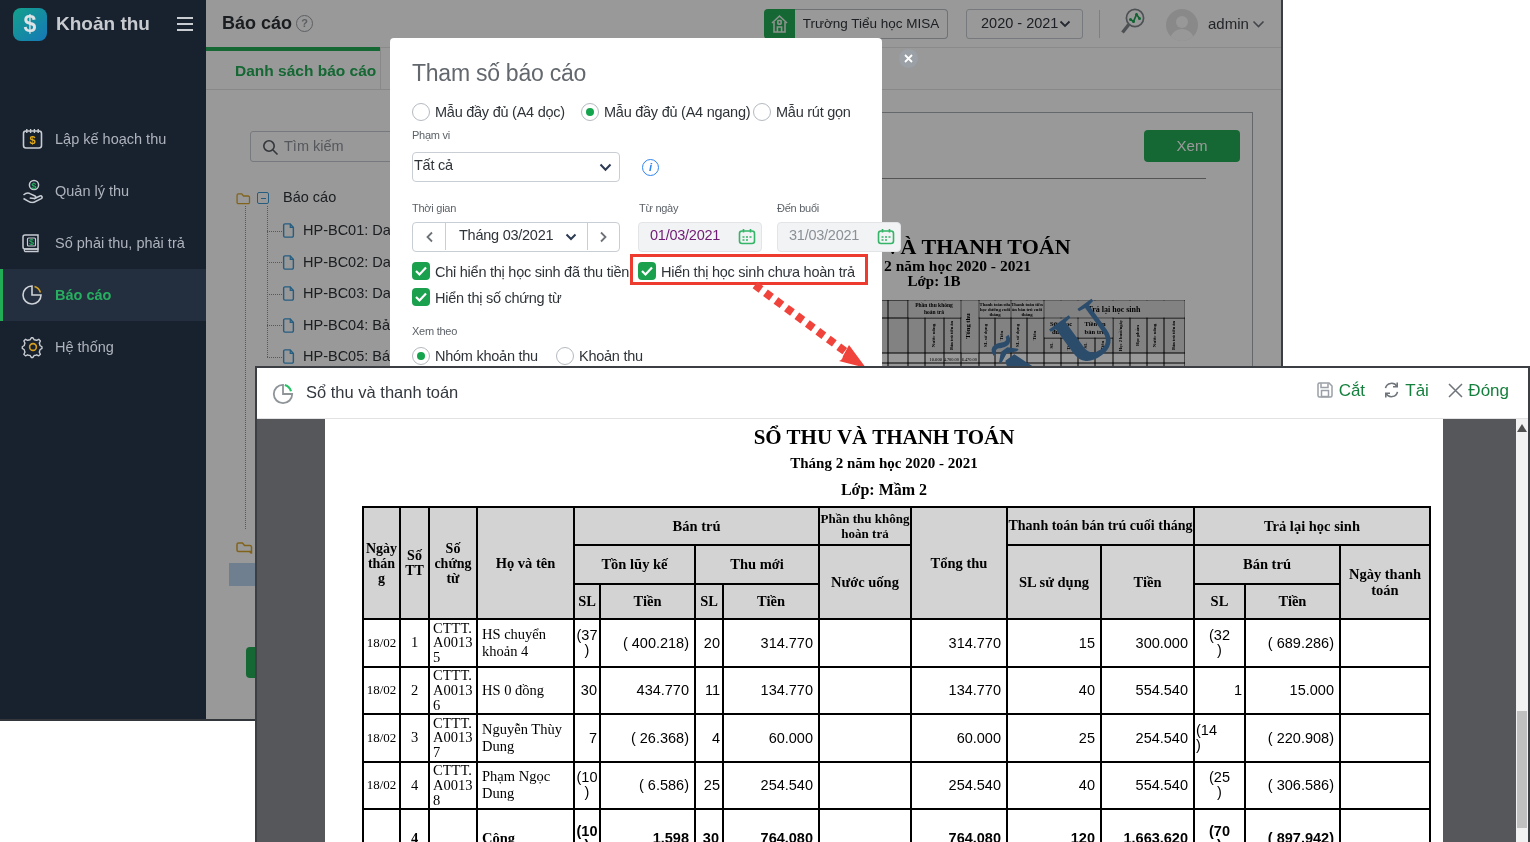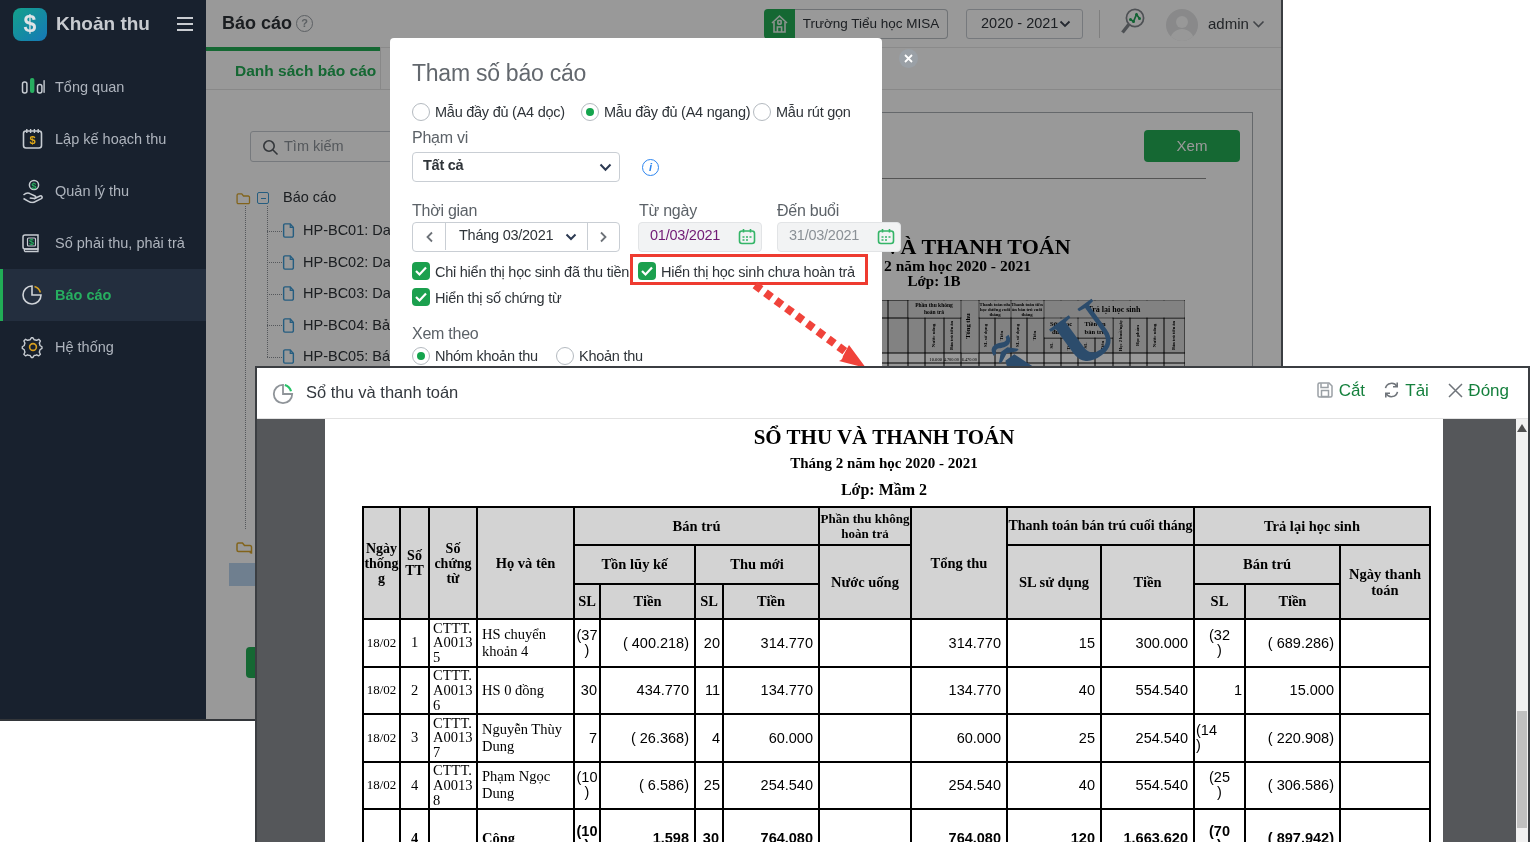--- a/index.html
+++ b/index.html
@@ -18,21 +18,21 @@
   .sb-active { background:#232e3e; color:#27ae60; font-weight:bold; }
   .sb-active::before { content:""; position:absolute; left:0; top:0; width:3px; height:52px; background:#21ad56; }
   
   #topbar { position:absolute; left:206px; top:0; width:1075px; height:48px; background:#fff; border-bottom:1px solid #e7e7e7; }
   #tabrow { position:absolute; left:206px; top:48px; width:1075px; height:42px; background:#fff; border-bottom:1px solid #e3e3e3; }
   #content { position:absolute; left:206px; top:90px; width:1075px; height:629px; background:#fff; }
   .box { border:1px solid #c5cad0; border-radius:3px; background:#fff; }
   
   #dialog { position:absolute; left:390px; top:38px; width:492px; height:450px;
     background:#fff; border-radius:4px; z-index:60; font-size:14.5px; color:#2f3439; letter-spacing:-0.25px; }
-  .dlbl { position:absolute; font-size:16px; color:#5c6268; }
+  .dlbl { position:absolute; font-size:11px; color:#5c6268; }
   .dinput { position:absolute; height:30px; border:1.5px solid #c9ced4; border-radius:4px; background:#fff; }
   .radio { position:absolute; width:18px; height:18px; border:1.5px solid #b4bac0; border-radius:50%; background:#fff; }
   .radio.on { border-color:#b4bac0; }
   .radio.on::after { content:""; position:absolute; left:3.5px; top:3.5px; width:8px; height:8px; border-radius:50%; background:#14a44d; }
   .cb { position:absolute; width:18px; height:18px; background:#1ba04e; border-radius:4px; }
   .cb svg { position:absolute; left:2px; top:3px; }
   
   #rwin { position:absolute; left:255px; top:366px; width:1275px; height:478px;
     border:2px solid #3b3e42; background:#55575a; z-index:80; }
   #rhead { position:absolute; left:0; top:0; width:1271px; height:51px; background:#fff; border-bottom:1px solid #e2e2e2; }
@@ -260,31 +260,20 @@
   <div id="sidebar">
     <div class="abs" style="left:13px;top:8px;width:34px;height:33px;border-radius:8px;background:linear-gradient(135deg,#13a18b,#1678b8);">
       <div style="position:absolute;left:0;top:0;width:34px;height:33px;color:#dfe3e6;font-size:23px;font-weight:bold;text-align:center;line-height:33px;">$</div>
     </div>
     <div class="abs" style="left:56px;top:13px;font-size:19px;font-weight:bold;color:#c8cbd0;">Khoản thu</div>
     <div class="abs" style="left:177px;top:16px;width:16px;height:16px;">
       <div style="position:absolute;top:1px;width:16px;height:2.4px;background:#c9ccd1;"></div>
       <div style="position:absolute;top:7px;width:16px;height:2.4px;background:#c9ccd1;"></div>
       <div style="position:absolute;top:13px;width:16px;height:2.4px;background:#c9ccd1;"></div>
     </div>
-    <div class="sb-item" style="top:61px;">
-        <span class="lbl">Tổng quan</span>
-      <svg width="24" height="24" viewBox="0 0 24 24">
-          <g>
-            <rect x="1.5" y="7" width="4.4" height="11" rx="2" fill="none" stroke="#c7ccd2" stroke-width="1.5"></rect>
-            <rect x="9" y="3" width="4.4" height="15" rx="2" fill="#27ae60"></rect>
-            <rect x="16.5" y="9.5" width="4.4" height="8.5" rx="2" fill="none" stroke="#c7ccd2" stroke-width="1.5"></rect>
-            <rect x="22.4" y="5" width="1.4" height="13" rx="0.7" fill="#c7ccd2"></rect>
-          </g>
-        </svg>
-    </div>
     <div class="sb-item" style="top:113px;">
         <span class="lbl">Lập kế hoạch thu</span>
       <svg width="23" height="23" viewBox="0 0 23 23">
           <rect x="2.5" y="3.5" width="18" height="17" rx="2.5" fill="none" stroke="#c7ccd2" stroke-width="1.6"></rect>
           <path d="M5.8 1.5 v4 M9.6 1.5 v4 M13.4 1.5 v4 M17.2 1.5 v4" stroke="#c7ccd2" stroke-width="1.4"></path>
           <text x="11.5" y="16.8" text-anchor="middle" font-size="11" font-weight="bold" fill="#e0a817">$</text>
         </svg>
     </div>
     <div class="sb-item" style="top:165px;">
         <span class="lbl">Quản lý thu</span>
@@ -332,21 +321,21 @@
 
   <div class="radio" style="left:22px;top:65px;"></div>
   <div class="abs" style="left:45px;top:66px;">Mẫu đầy đủ (A4 dọc)</div>
   <div class="radio on" style="left:191px;top:65px;"></div>
   <div class="abs" style="left:214px;top:66px;">Mẫu đầy đủ (A4 ngang)</div>
   <div class="radio" style="left:363px;top:65px;"></div>
   <div class="abs" style="left:386px;top:66px;">Mẫu rút gọn</div>
 
   <div class="dlbl" style="left:22px;top:91px;">Phạm vi</div>
   <div class="dinput" style="left:22px;top:114px;width:208px;">
-    <span class="abs" style="left:10px;top:4px;font-weight:bold;">Tất cả</span>
+    <span class="abs" style="left:1px;top:4px;">Tất cả</span>
     <svg class="abs" style="left:186px;top:10px;" width="13" height="9" viewBox="0 0 13 9">
         <path d="M1.5 1.5 L6.5 6.8 L11.5 1.5" fill="none" stroke="#2c3a52" stroke-width="2"></path>
       </svg>
   </div>
   <div class="abs" style="left:252px;top:121px;width:17px;height:17px;border:1.6px solid #2e86f0;border-radius:50%;color:#2e86f0;font-size:11px;font-style:italic;font-weight:bold;text-align:center;line-height:14px;">i</div>
 
   <div class="dlbl" style="left:22px;top:164px;">Thời gian</div>
   <div class="dlbl" style="left:249px;top:164px;">Từ ngày</div>
   <div class="dlbl" style="left:387px;top:164px;">Đến buổi</div>
   <div class="dinput" style="left:22px;top:184px;width:208px;">
@@ -457,21 +446,21 @@
             <col style="width:92px">
             <col style="width:96px">
             <col style="width:94px">
             <col style="width:93px">
             <col style="width:30px">
             <col style="width:95px">
             <col style="width:90px">
           </colgroup>
           <tbody>
             <tr style="height:38px;">
-              <th rowspan="3" style="font-size:14px;line-height:15px;">Ngày thống g</th>
+              <th rowspan="3" style="font-size:14px;line-height:15px;">Ngày thán g</th>
               <th rowspan="3" style="font-size:14px;line-height:15px;">Số TT</th>
               <th rowspan="3" style="font-size:14px;line-height:15px;">Số chứng từ</th>
               <th rowspan="3">Họ và tên</th>
               <th colspan="4">Bán trú</th>
               <th style="font-size:13px;line-height:15px;padding:0;">Phần thu không hoàn trả</th>
               <th rowspan="3">Tổng thu</th>
               <th colspan="2" style="font-size:14px;white-space:nowrap;">Thanh toán bán trú cuối tháng</th>
               <th colspan="3">Trả lại học sinh</th>
             </tr>
             <tr style="height:39px;">

